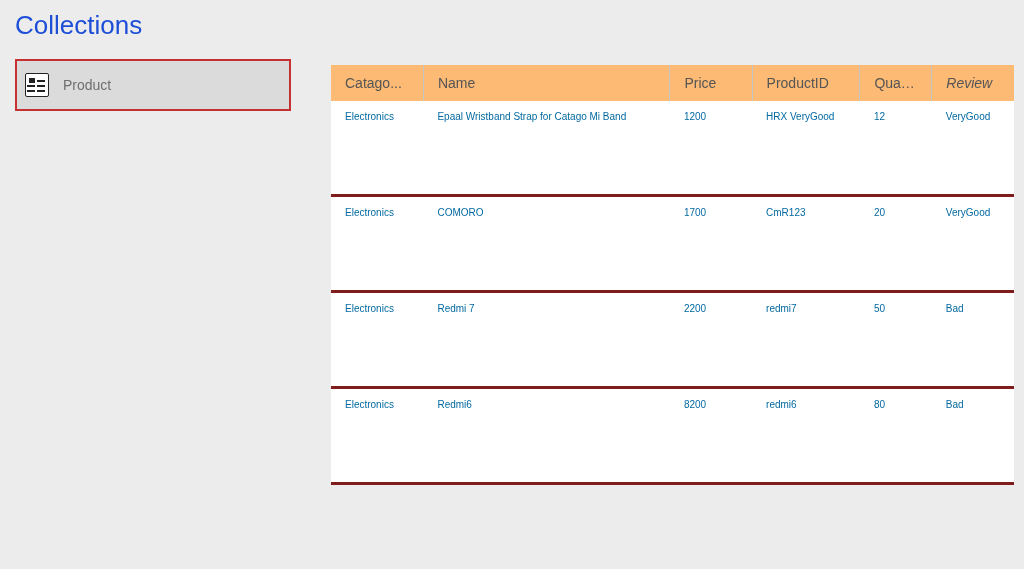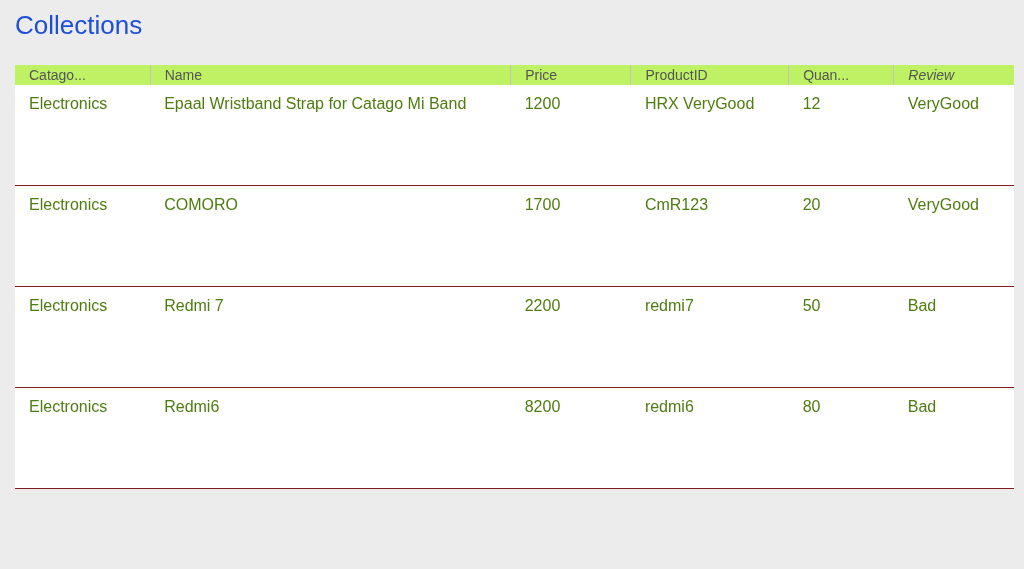--- a/index.html
+++ b/index.html
@@ -85,57 +85,65 @@
       margin-top: 6px;
       padding-right: 10px;
     }
     .data-table {
       width: 100%;
       background: #fff;
       border-collapse: collapse;
       table-layout: fixed;
     }
     .data-table thead th {
-      background: #bef264;
+      background: #fdba74;
       text-align: left;
-      padding: 2px 14px;
+      padding: 10px 14px;
       font-weight: 400;
       font-size: 14px;
       color: #555;
       border-right: 1px solid #c4c4c4;
       overflow: hidden;
       text-overflow: ellipsis;
       white-space: nowrap;
       cursor: pointer;
     }
     .data-table thead th:last-child {
       border-right: none;
       font-style: italic;
     }
     .data-table tbody td {
       padding: 10px 14px 72px 14px;
-      font-size: 16px;
-      color: #4d7c0f;
-      border-bottom: 1px solid #7f1d1d;
+      font-size: 10px;
+      color: #0369a1;
+      border-bottom: 3px solid #7f1d1d;
       vertical-align: top;
       overflow: hidden;
     }
     .col-category { width: 90px; }
     .col-name { width: 240px; }
     .col-price { width: 80px; }
     .col-productid { width: 105px; }
     .col-quantity { width: 70px; }
     .col-review { width: 80px; }
   </style>
 </head>
 <body>
 
 <div class="page-title">Collections</div>
 
 <div class="content">
+  <div class="sidebar">
+    <div class="collection-item">
+      <div class="collection-icon-box">
+        <div class="collection-icon-inner"></div>
+      </div>
+      <div class="collection-label">Product</div>
+    </div>
+  </div>
 
   <div class="table-area">
     <table class="data-table">
       <colgroup>
         <col class="col-category">
         <col class="col-name">
         <col class="col-price">
         <col class="col-productid">
         <col class="col-quantity">
         <col class="col-review">

